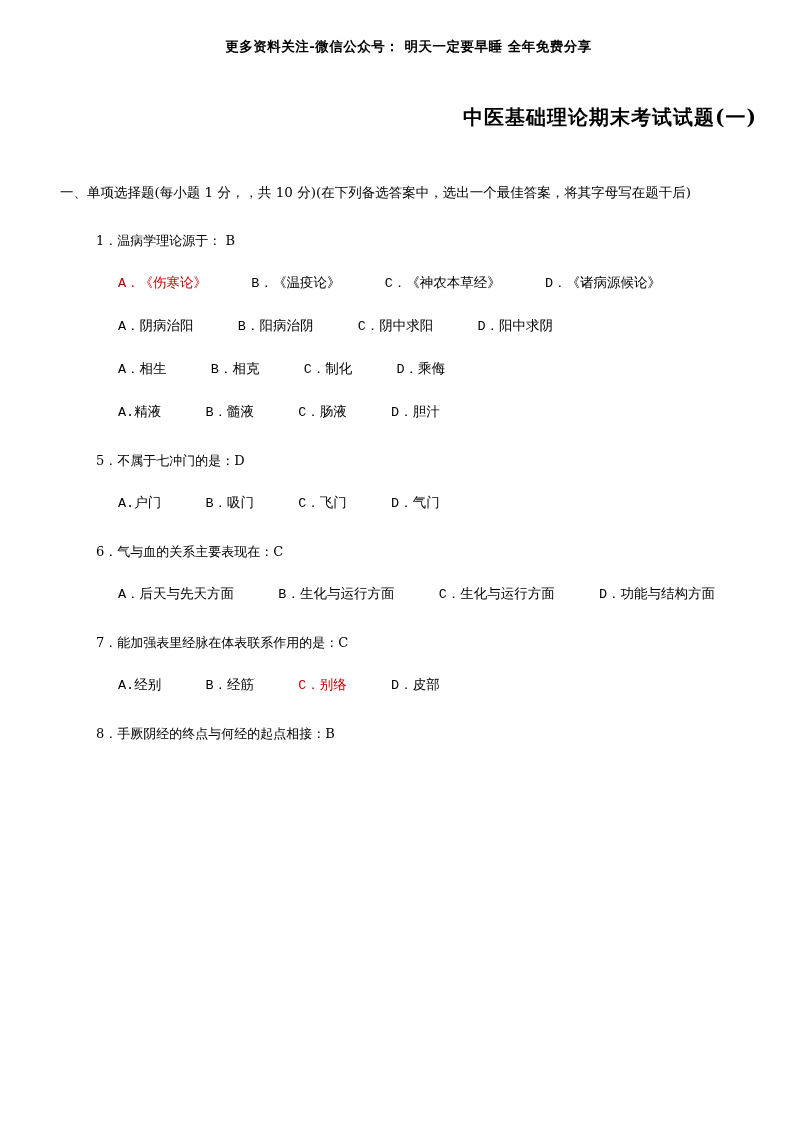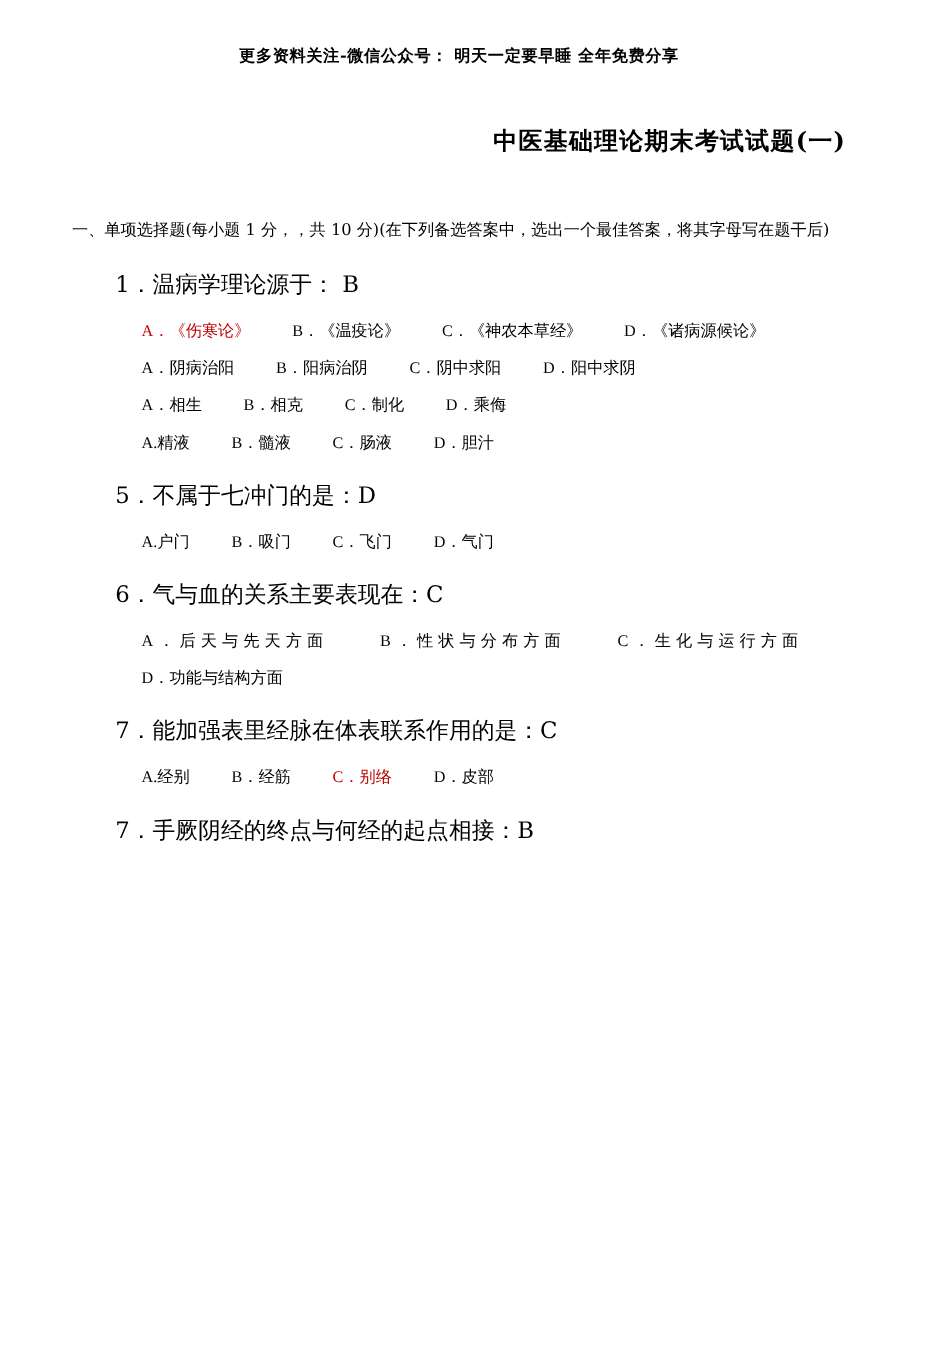--- a/index.html
+++ b/index.html
@@ -11,21 +11,21 @@
     height: 1122px;
     background: #ffffff;
     font-family: "DejaVu Sans", "Liberation Sans", sans-serif;
     color: #000000;
   }
   .page {
     position: relative;
     width: 793px;
     height: 1122px;
     box-sizing: border-box;
-    padding: 30px 88px 0 60px;
+    padding: 30px 36px 0 60px;
   }
   .header-note {
     text-align: center;
     font-family: "DejaVu Serif", "Liberation Serif", serif;
     font-size: 13.5px;
     font-weight: bold;
     letter-spacing: 0.5px;
     margin-top: 8px;
     margin-bottom: 0;
     color: #000;
@@ -42,29 +42,30 @@
   .section-intro {
     font-family: "DejaVu Serif", "Liberation Serif", serif;
     font-size: 13.5px;
     line-height: 2.3;
     margin-top: 46px;
     text-align: justify;
     text-indent: 0;
   }
   .q-stem {
     font-family: "DejaVu Serif", "Liberation Serif", serif;
-    font-size: 19px;
+    font-size: 13px;
     line-height: 2.3;
-    margin-top: 8px;
+    margin-top: 18px;
     padding-left: 36px;
   }
   .q-options {
-    font-family: Liberation Serif, serif;
+    font-family: Liberation Mono, monospace;
     font-size: 13.5px;
     line-height: 2.3;
+    margin-top: 12px;
     padding-left: 58px;
     text-align: justify;
   }
   .q-options.wrap {
     padding-left: 58px;
     text-indent: 0;
   }
   .opt {
     white-space: nowrap;
     margin-right: 14px;
@@ -149,21 +150,21 @@
         <span class="sp"></span>
         <span class="opt">D．气门</span>
       </div>
     </div>
 
     <div>
       <div class="q-stem">6．气与血的关系主要表现在：C</div>
       <div class="q-options wrap">
         <span class="opt">A．后天与先天方面</span>
         <span class="sp"></span>
-        <span class="opt">B．性状与分布方面</span>
+        <span class="opt">B．生化与运行方面</span>
         <span class="sp"></span>
         <span class="opt">C．生化与运行方面</span>
         <span class="sp"></span>
         <span class="opt">D．功能与结构方面</span>
       </div>
     </div>
 
     <div>
       <div class="q-stem">7．能加强表里经脉在体表联系作用的是：C</div>
       <div class="q-options">
@@ -171,17 +172,17 @@
         <span class="sp"></span>
         <span class="opt">B．经筋</span>
         <span class="sp"></span>
         <span class="opt answer">C．别络</span>
         <span class="sp"></span>
         <span class="opt">D．皮部</span>
       </div>
     </div>
 
     <div>
-      <div class="q-stem">7．手厥阴经的终点与何经的起点相接：B</div>
+      <div class="q-stem">8．手厥阴经的终点与何经的起点相接：B</div>
     </div>
   </div>
 
 </div>
 
 </body></html>

